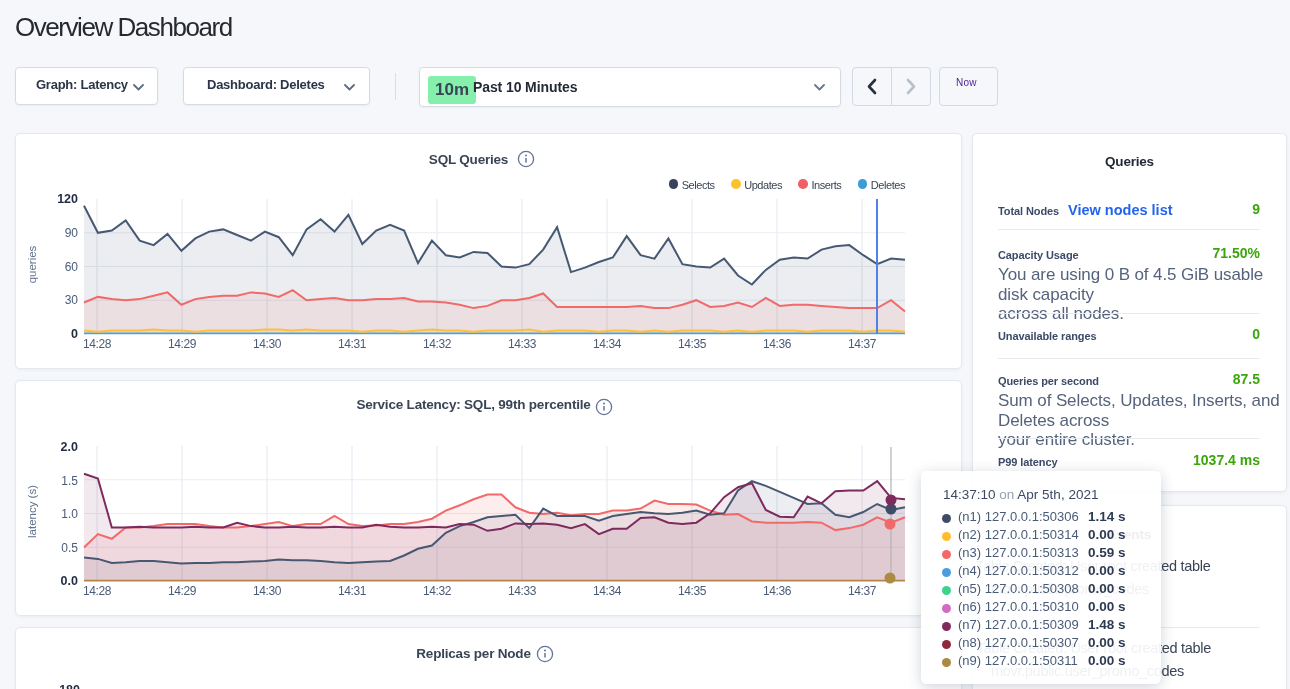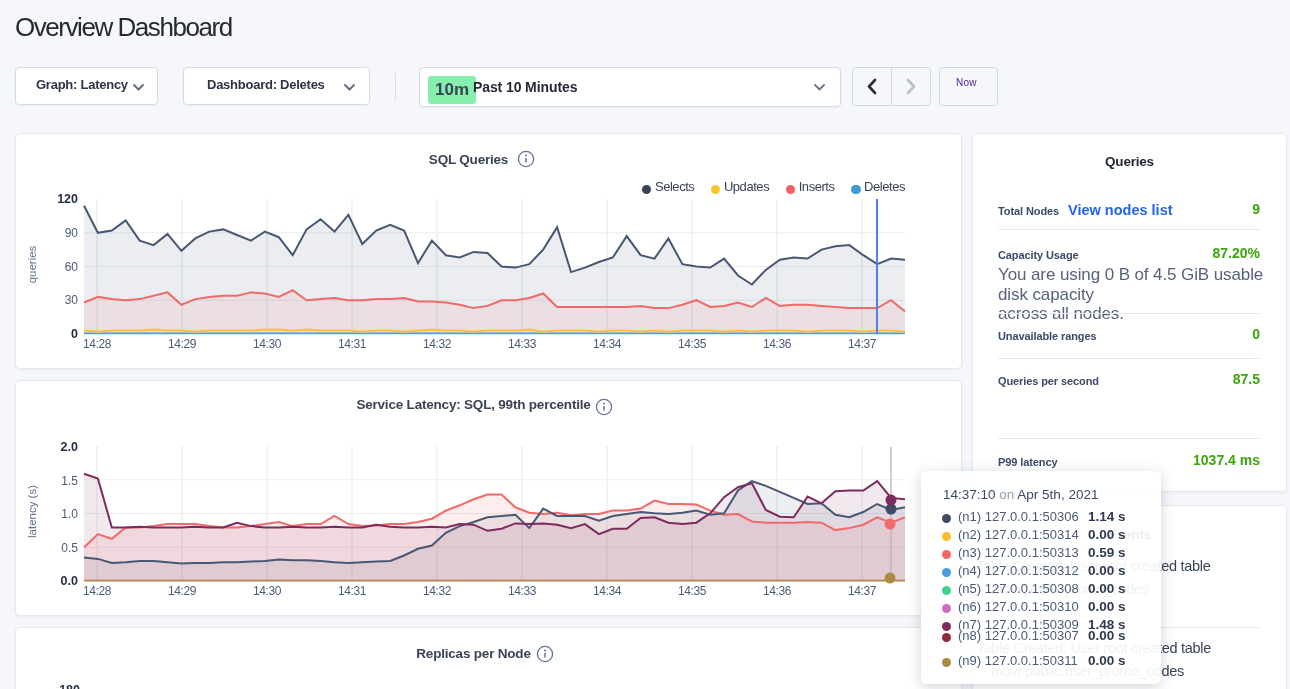--- a/index.html
+++ b/index.html
@@ -15,21 +15,21 @@
 .ctitle{position:absolute;width:100%;text-align:center;font-size:13.5px;font-weight:bold;
   color:#394455;letter-spacing:-0.2px}
 .chart{position:absolute;left:-1px;top:-1px}
 .info{position:absolute}
 svg text{font-family:"Liberation Sans",sans-serif}
 .yl{font-size:12px;fill:#4a5b78}
 .ylb{font-size:12.5px;font-weight:bold;fill:#1f2b41}
 .xl{font-size:12px;fill:#4a5b78;letter-spacing:-0.45px}
 .unit{font-size:11.5px;fill:#62738f}
 .legend{position:absolute;top:45px;right:56px;display:flex;gap:16.5px;align-items:center}
-.li{display:flex;align-items:flex-end;font-size:13px;color:#394455;letter-spacing:-0.45px}
+.li{display:flex;align-items:flex-start;font-size:11px;color:#394455;letter-spacing:-0.45px}
 .dot{width:9.5px;height:9.5px;border-radius:50%;display:inline-block;margin-right:3.5px}
 .srow{position:absolute;left:25px;right:26px}
 .slab{font-size:11px;font-weight:bold;color:#3b4a67;letter-spacing:-0.1px}
 .sval{position:absolute;right:0;top:0;font-size:14px;font-weight:bold;color:#3ba50a}
 .slink{color:#2264f0;font-weight:bold;font-size:14.5px;margin-left:9px}
 .sdesc{position:absolute;left:25px;font-size:17px;color:#56637d;line-height:19.5px;
   letter-spacing:-0.1px}
 .sdiv{position:absolute;left:25px;right:26px;border-top:1px solid #e7eaee}
 .ev{position:absolute;font-size:14.5px;color:#394455;letter-spacing:-0.3px;white-space:nowrap;z-index:5}
 .tooltip{position:absolute;left:921px;top:471px;width:240px;height:213px;
@@ -189,26 +189,27 @@
       <circle cx="9" cy="5.4" r="1" fill="#64739a"></circle>
     </svg>
   <span class="abs" style="left:42px;top:55px;width:22px;text-align:right;
     font-size:12.5px;font-weight:bold;color:#1f2b41">180</span>
 </div>
 
 <div class="card" style="left:972px;top:133px;width:315px;height:359px">
   <div class="ctitle" style="top:20px;color:#242a35">Queries</div>
   <div class="srow" style="top:67px"><span class="slab">Total Nodes</span><span class="slink">View nodes list</span><span class="sval">9</span></div>
   <div class="sdiv" style="top:95px"></div>
-  <div class="srow" style="top:111px"><span class="slab">Capacity Usage</span><span class="sval">87.20%</span></div>
+  <div class="srow" style="top:111px"><span class="slab">Capacity Usage</span><span class="sval">71.50%</span></div>
   <div class="sdesc" style="top:131px">You are using 0 B of 4.5 GiB usable disk capacity<br>across all nodes.</div>
   <div class="sdiv" style="top:179px"></div>
   <div class="srow" style="top:192px"><span class="slab">Unavailable ranges</span><span class="sval">0</span></div>
   <div class="sdiv" style="top:224px"></div>
   <div class="srow" style="top:237px"><span class="slab">Queries per second</span><span class="sval">87.5</span></div>
+  <div class="sdesc" style="top:257px">Sum of Selects, Updates, Inserts, and Deletes across<br>your entire cluster.</div>
   <div class="sdiv" style="top:304px"></div>
   <div class="srow" style="top:318px"><span class="slab">P99 latency</span><span class="sval">1037.4 ms</span></div>
 </div>
 
 <div class="card" style="left:972px;top:505px;width:315px;height:200px">
   <div class="ctitle" style="top:21px;color:#242a35">Events</div>
   <div class="sdiv" style="top:121px"></div>
 </div>
 
 <div class="ev" style="right:79.5px;top:558px">Table Created: User root created table</div>
@@ -246,21 +247,21 @@
     <div class="ttrow" style="top:128px">
       <span class="ttdot" style="background:#d06dc2"></span>
       <span class="ttlab">(n6) 127.0.0.1:50310</span>
       <span class="ttval">0.00 s</span>
     </div>
     <div class="ttrow" style="top:146px">
       <span class="ttdot" style="background:#7d2b5e"></span>
       <span class="ttlab">(n7) 127.0.0.1:50309</span>
       <span class="ttval">1.48 s</span>
     </div>
-    <div class="ttrow" style="top:157px">
+    <div class="ttrow" style="top:164px">
       <span class="ttdot" style="background:#8c2a3a"></span>
       <span class="ttlab">(n8) 127.0.0.1:50307</span>
       <span class="ttval">0.00 s</span>
     </div>
     <div class="ttrow" style="top:182px">
       <span class="ttdot" style="background:#ab8a42"></span>
       <span class="ttlab">(n9) 127.0.0.1:50311</span>
       <span class="ttval">0.00 s</span>
     </div>
 </div>

